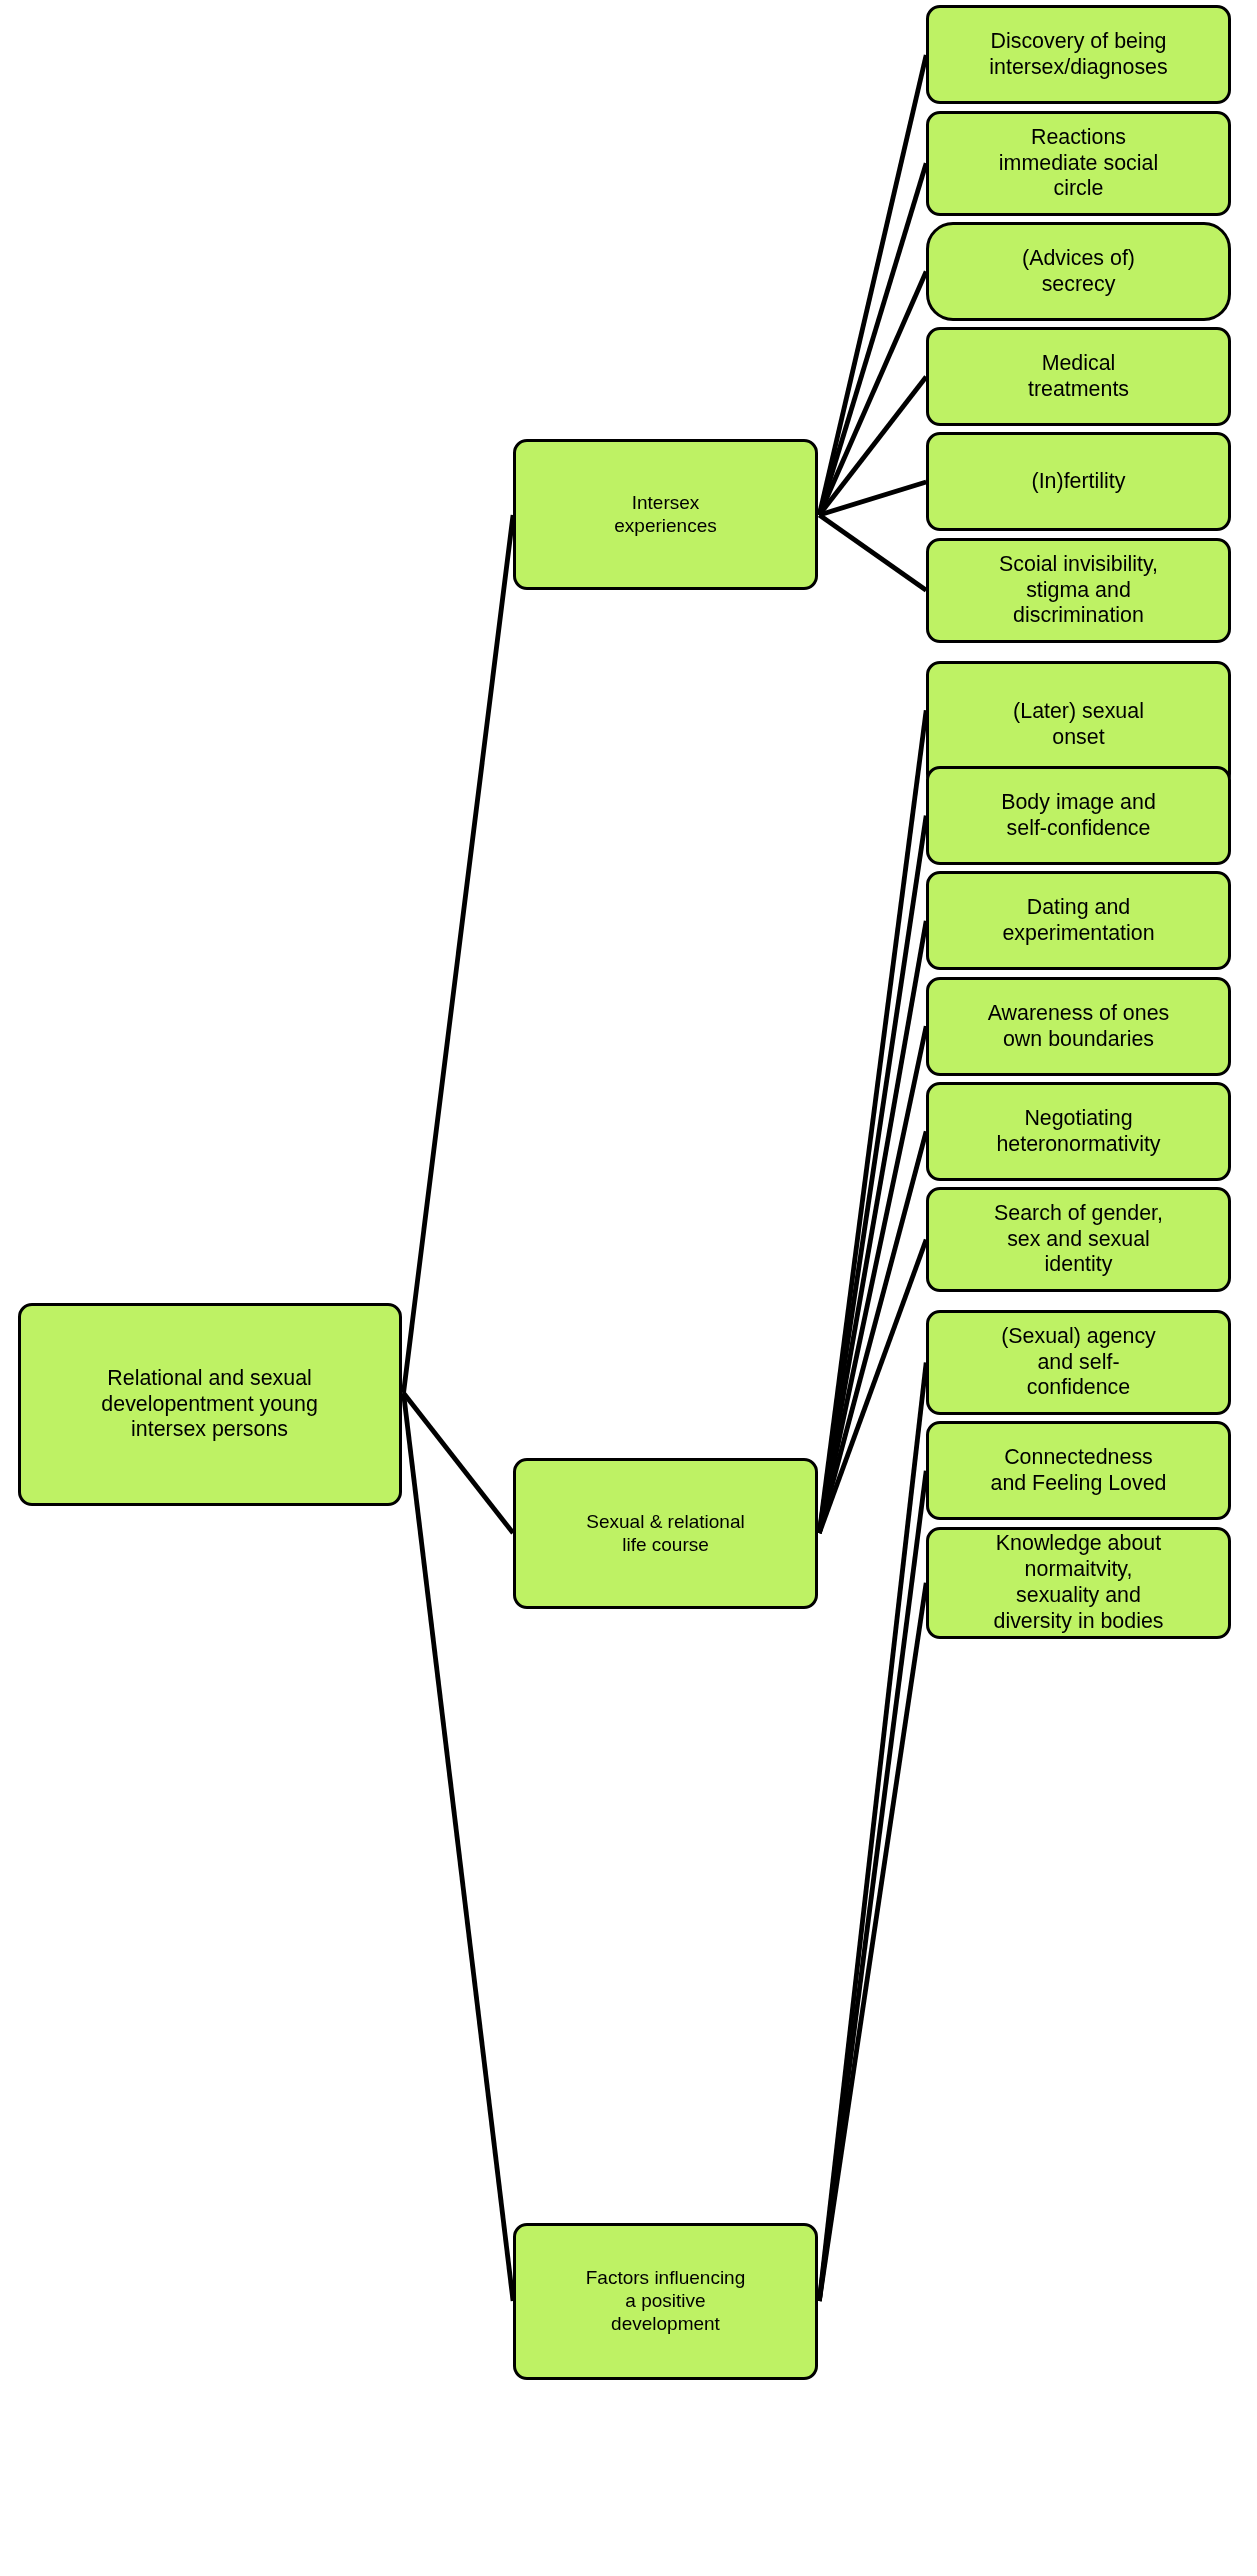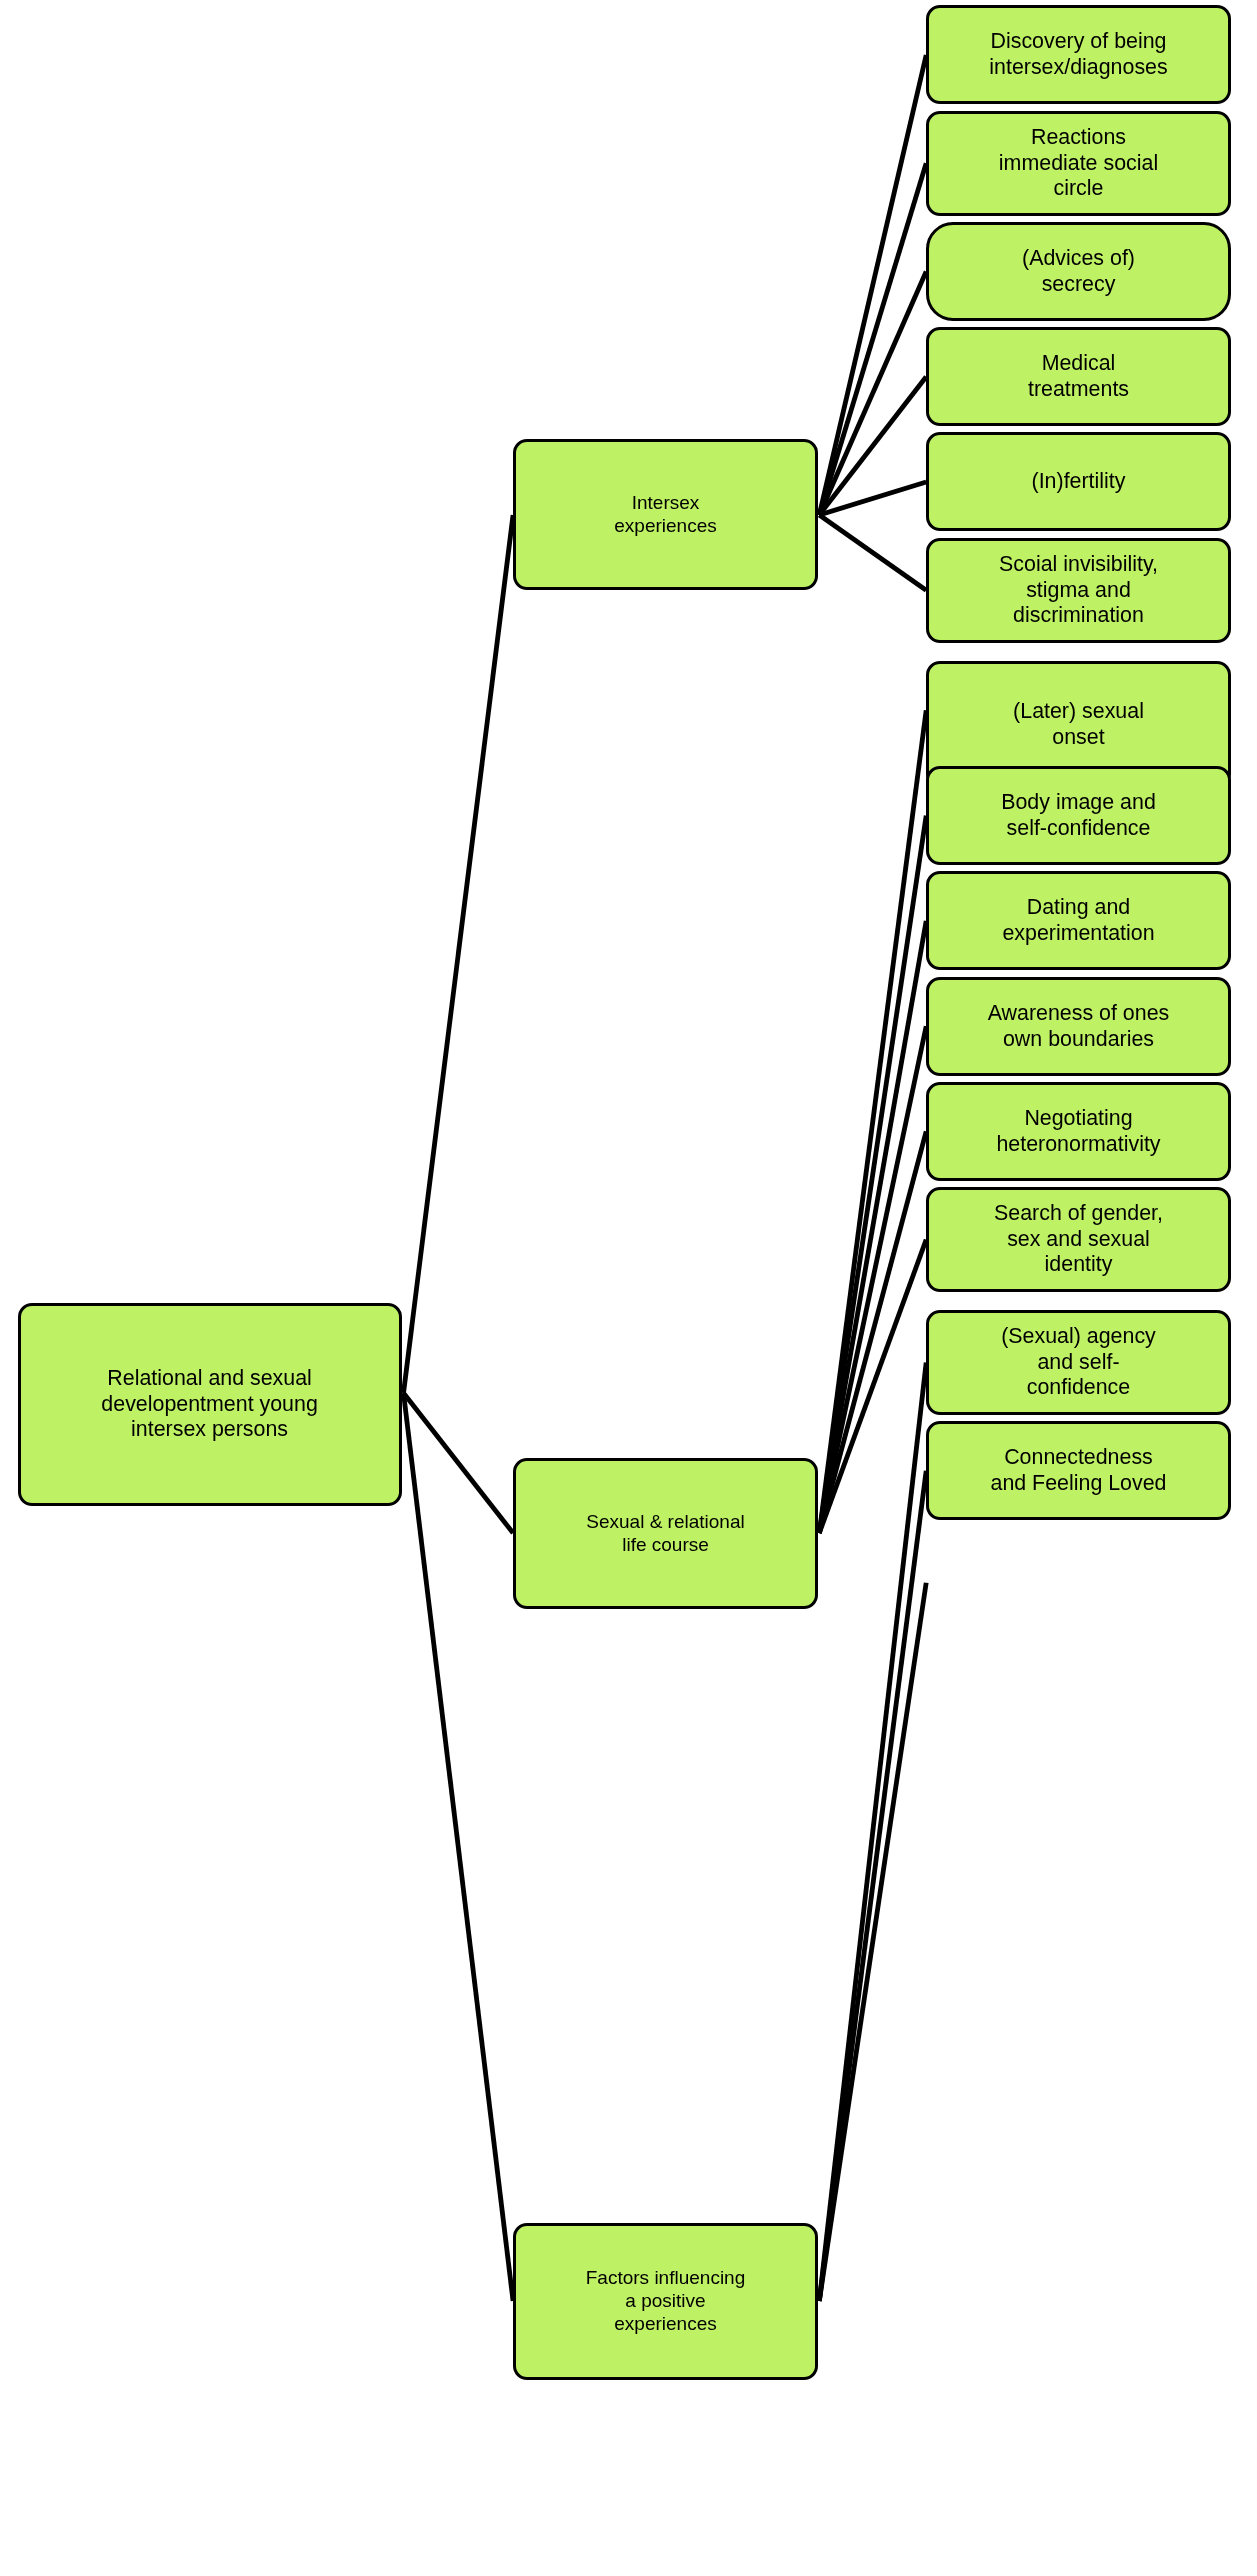--- a/index.html
+++ b/index.html
@@ -92,22 +92,26 @@
   <div class="node leaf" style="left: 926px; top: 977px; width: 305px; height: 99px;">Awareness of ones
 own boundaries</div>
   <div class="node leaf" style="left: 926px; top: 1082px; width: 305px; height: 99px;">Negotiating
 heteronormativity</div>
   <div class="node leaf" style="left: 926px; top: 1187px; width: 305px; height: 105px;">Search of gender,
 sex and sexual
 identity</div>
 
   <div class="node branch" style="left:513px;top:2223px;width:305px;height:157px;">Factors influencing
 a positive
-experiences</div>
+development</div>
 
   <div class="node leaf" style="left: 926px; top: 1310px; width: 305px; height: 105px;">(Sexual) agency
 and self-
 confidence</div>
   <div class="node leaf" style="left: 926px; top: 1421px; width: 305px; height: 99px;">Connectedness
 and Feeling Loved</div>
+  <div class="node leaf" style="left: 926px; top: 1527px; width: 305px; height: 112px;">Knowledge about
+normaitvity,
+sexuality and
+diversity in bodies</div>
 
 </div>
 
 
 </body></html>

